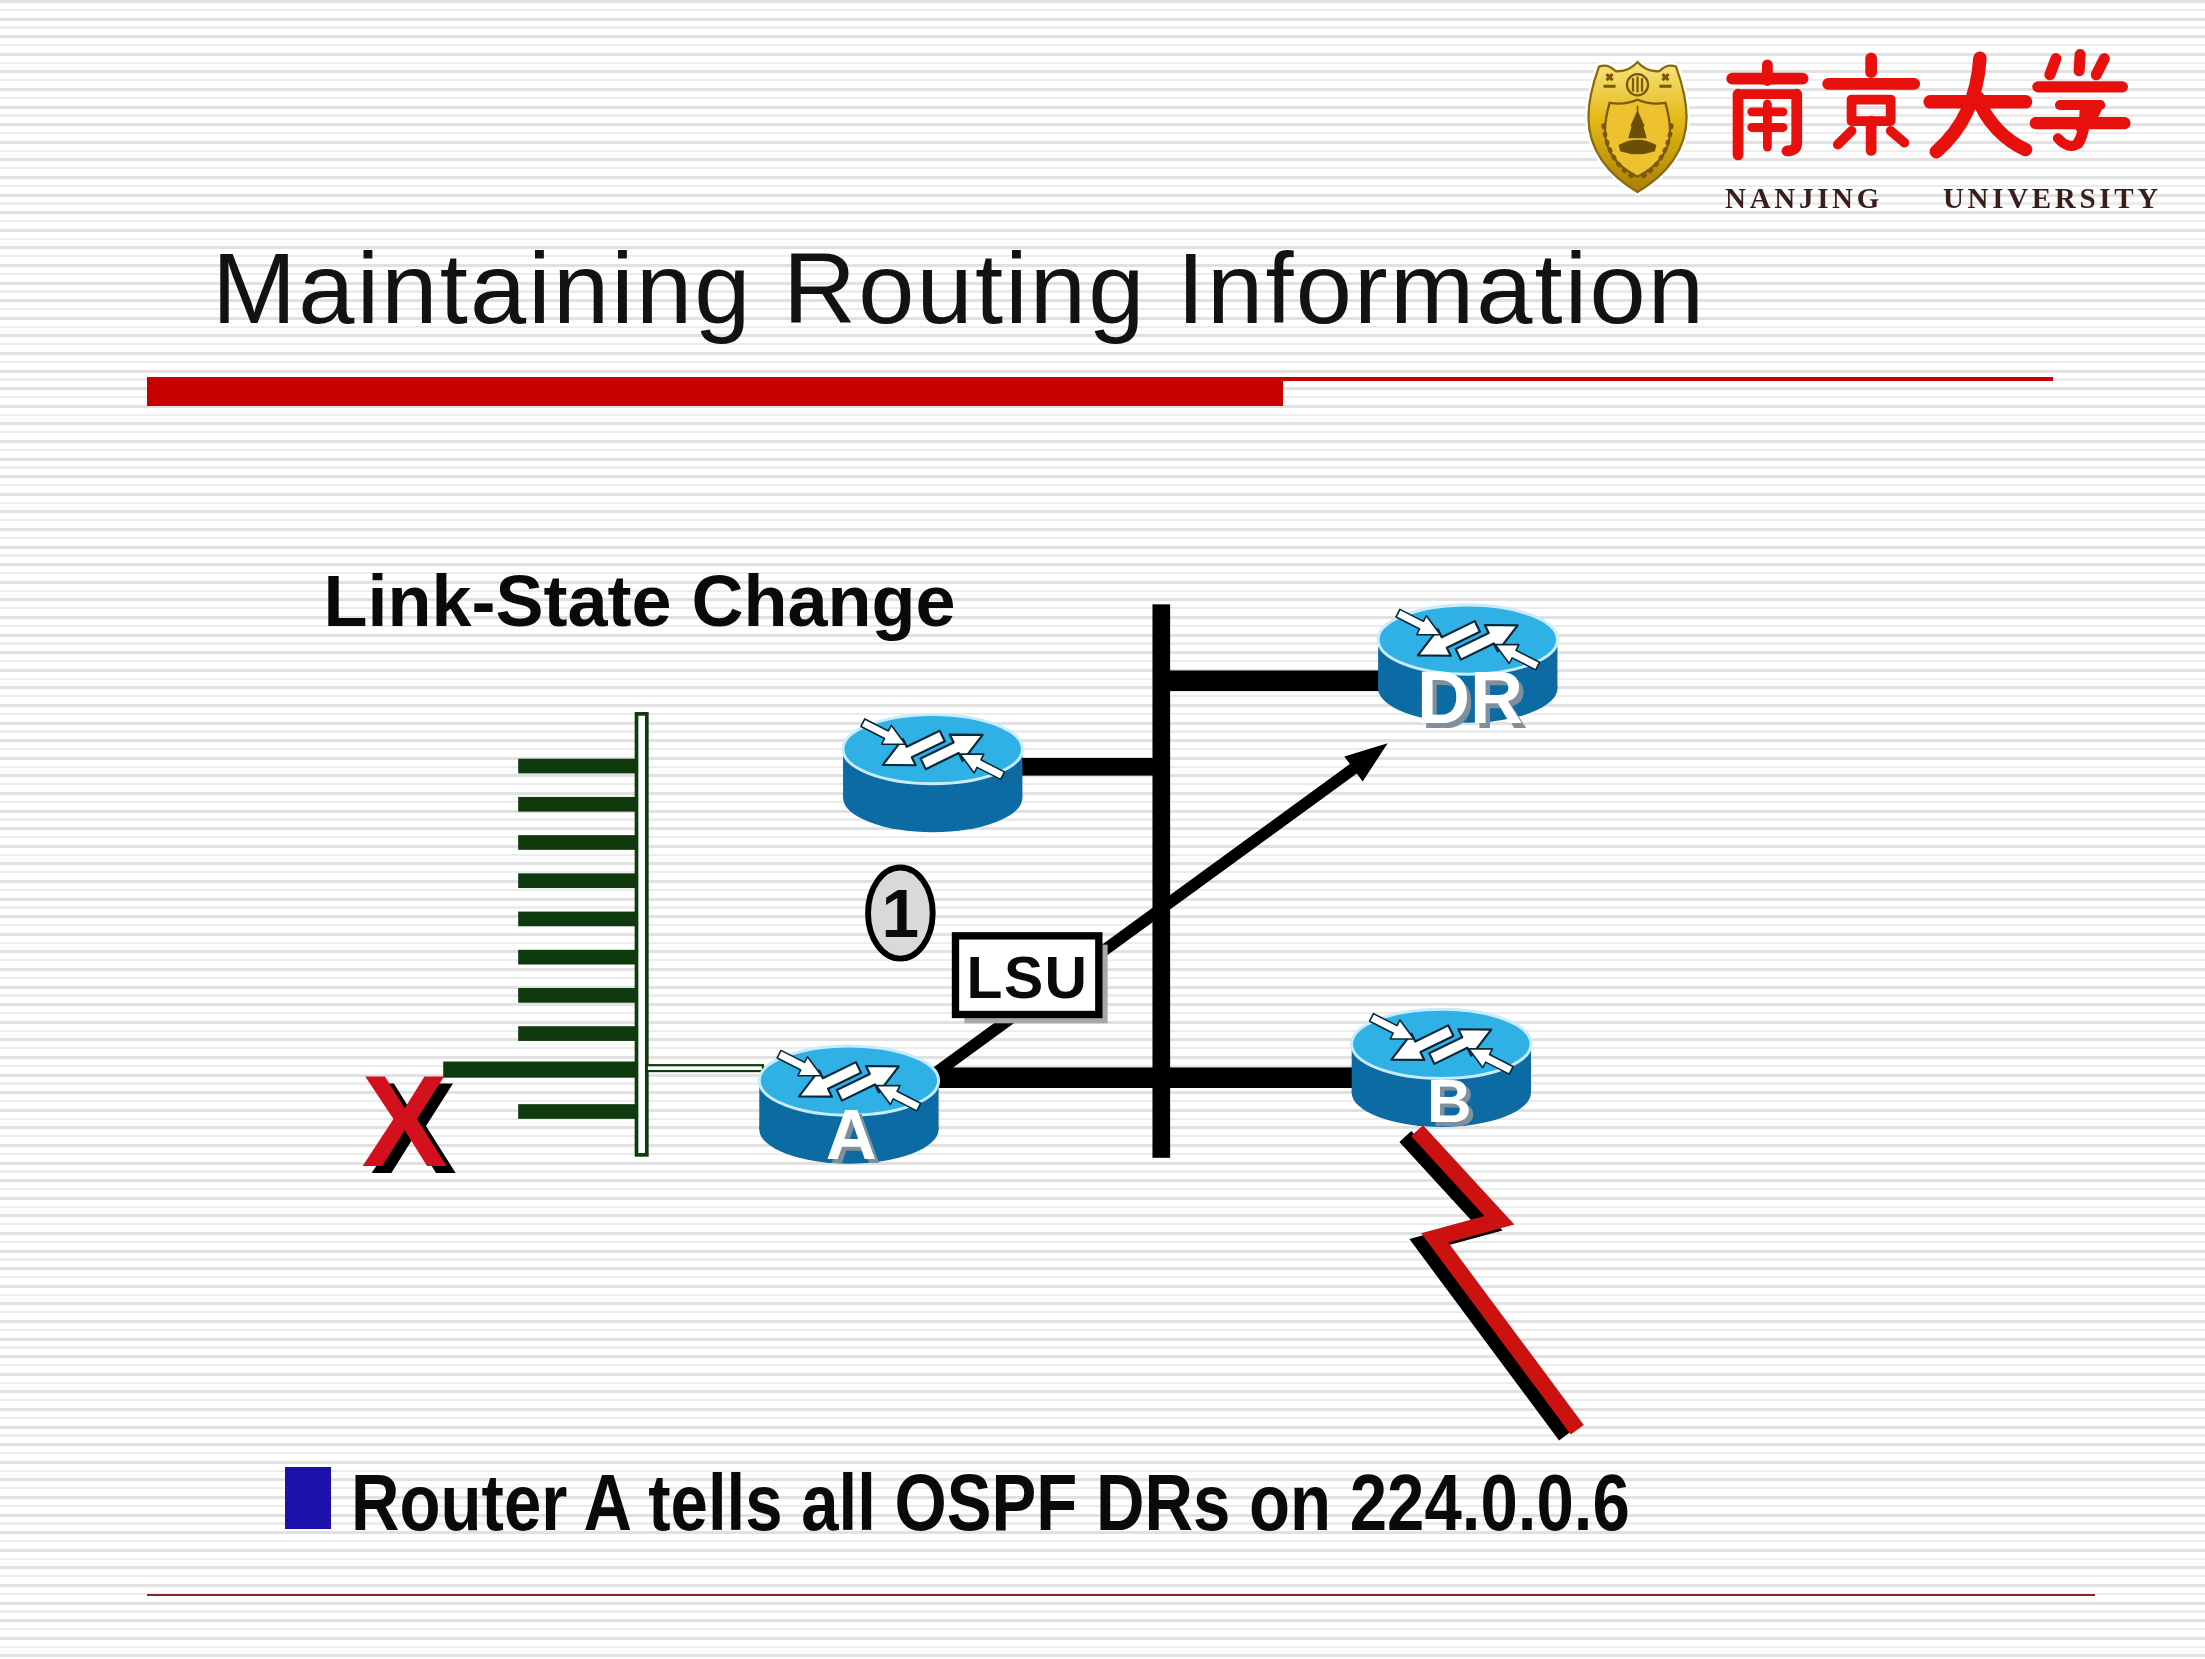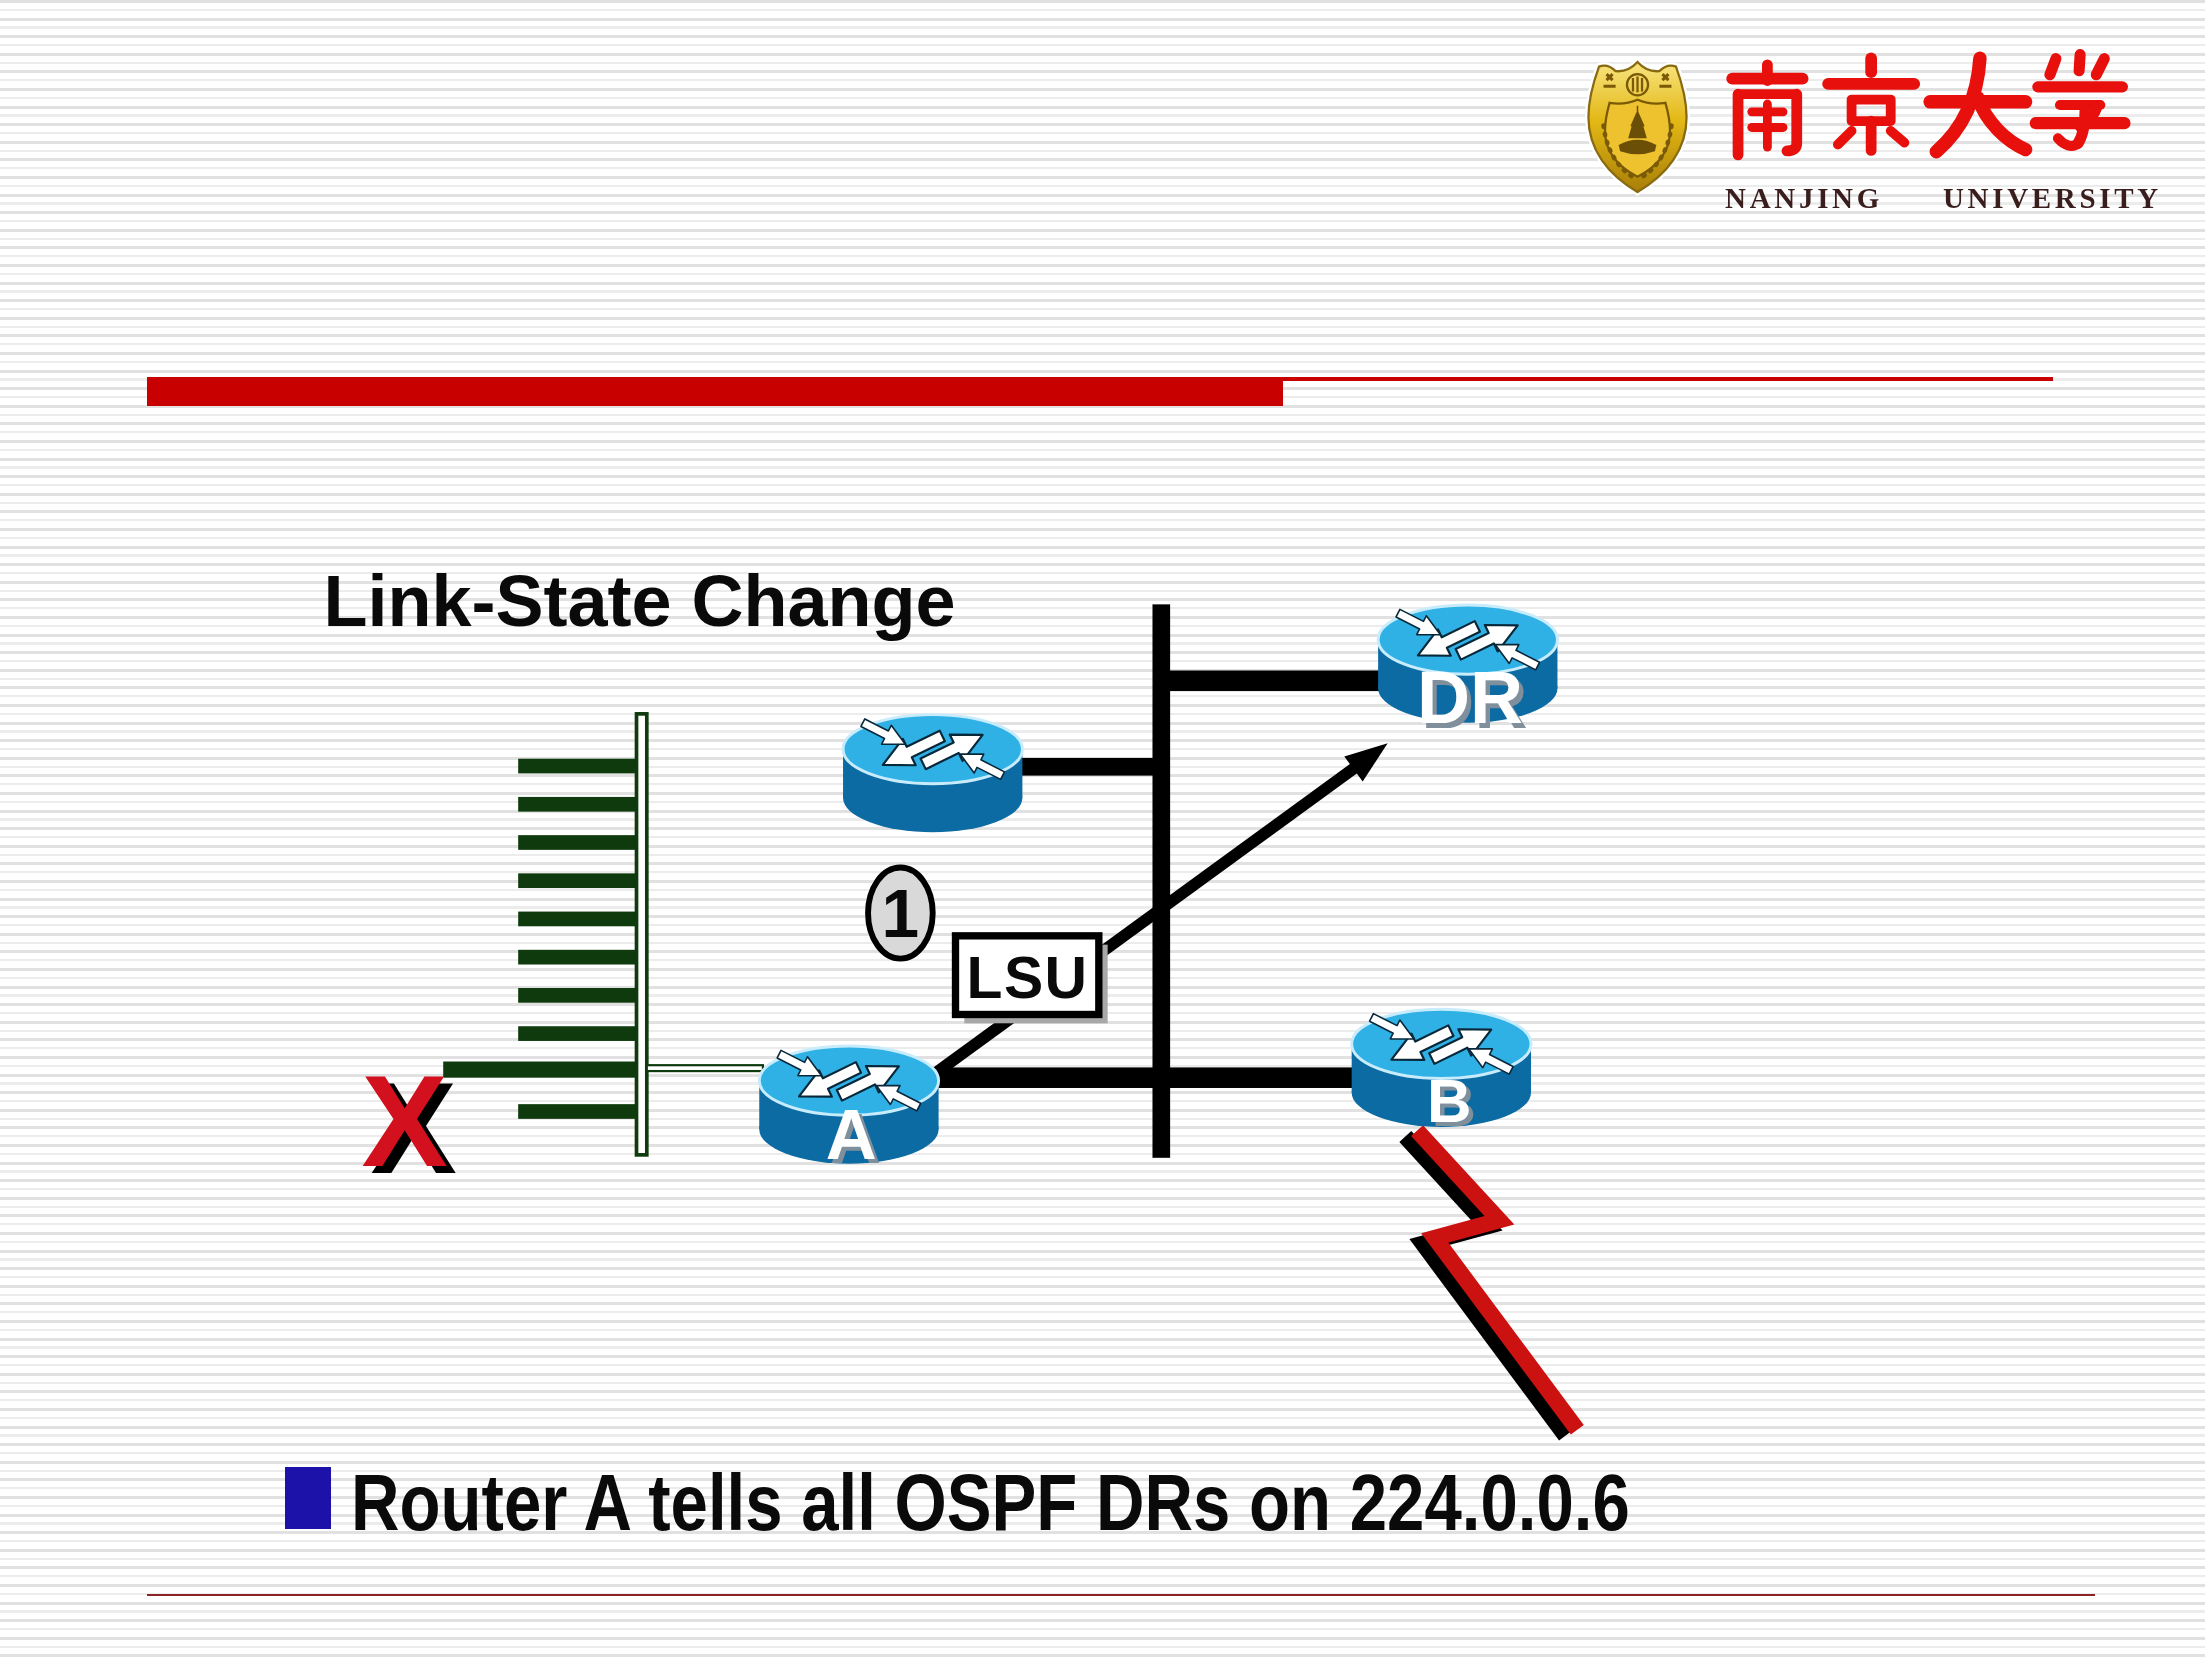--- a/index.html
+++ b/index.html
@@ -109,20 +109,21 @@
         <path d="M68,54 C64,66 58,72 50,76" stroke-width="10"></path>
         <path d="M55,58 C55,75 53,84 48,92" stroke-width="11"></path>
         <path d="M48,92 C42,97 34,94 28,87" stroke-width="10"></path>
         <path d="M6,72 H94" stroke-width="12"></path>
       </g>
     </g>
   </svg>
 
   <div class="logo-en">NANJING  UNIVERSITY</div>
 
+  <div class="page-title">Maintaining Routing Information</div>
   <div class="bar-thick"></div>
   <div class="bar-thin"></div>
 
   <svg class="diagram-svg" width="2205" height="1660" viewBox="0 0 3000 2258">
     <defs>
       <path id="rarrow" d="M0,-8 L50,-8 L50,-20 L90,0 L50,20 L50,8 L0,8 Z"></path>
       <g id="router">
         <ellipse cx="125" cy="136" rx="122" ry="47" fill="#0c6ba3"></ellipse>
         <rect x="3" y="70" width="244" height="66" fill="#0c6ba3"></rect>
         <ellipse cx="125" cy="70" rx="122" ry="47" fill="#2fb1e6" stroke="#c8ecfb" stroke-width="4"></ellipse>

